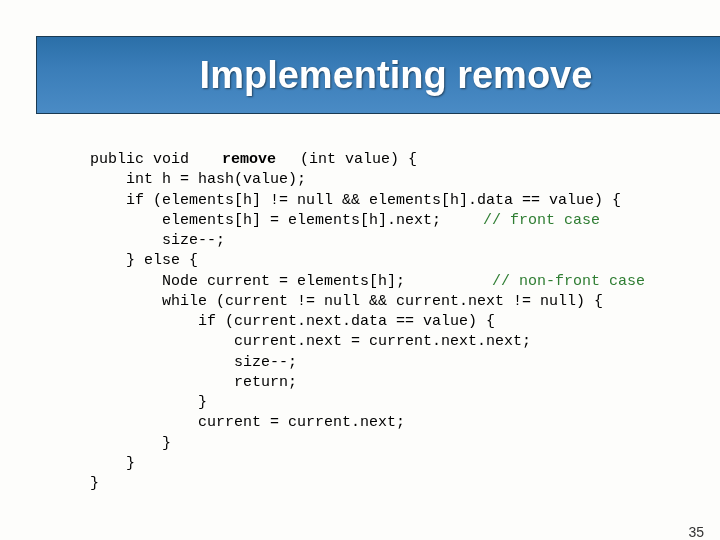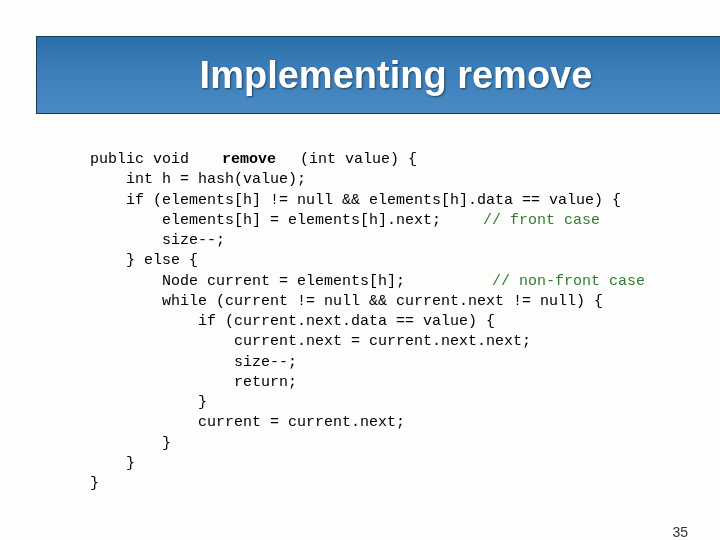--- a/index.html
+++ b/index.html
@@ -33,21 +33,21 @@
     font-size: 15px;
     line-height: 1.35;
     color: #000000;
     white-space: pre;
   }
   .comment { color: #2e7d32; }
   .bold { font-weight: bold; }
   .slide-number {
     position: absolute;
     bottom: 12px;
-    right: 44px;
+    right: 28px;
     font-size: 14px;
     color: #333;
     font-family: Arial, sans-serif;
   }
 </style>
 </head>
 <body>
 
 <div class="title-bar">
   <div class="title-text">Implementing remove</div>

